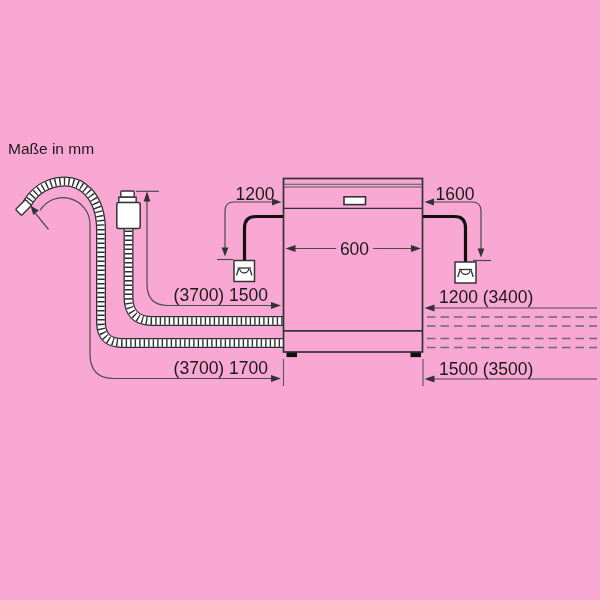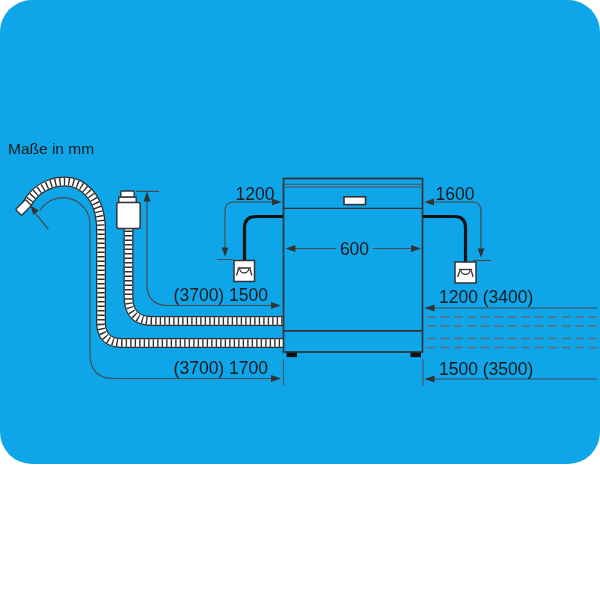--- a/index.html
+++ b/index.html
@@ -1,17 +1,17 @@
 <!DOCTYPE html>
 <html><head>
 <meta charset="utf-8">
 <style>
   html,body{margin:0;padding:0;background:#ffffff;}
-  .canvas{position:relative;width:600px;height:464px;background:#0ea5e9;overflow:hidden;
-          font-family:"Liberation Sans",sans-serif;border-radius:32px;}
+  .canvas{position:relative;width:600px;height:600px;background:#f9a8d4;overflow:hidden;
+          font-family:"Liberation Sans",sans-serif;}
   svg{display:block;}
   .t-title{font-size:15.5px;fill:#1a1a1a;}
   .t-dim{font-size:17.5px;fill:#1a1a1a;}
   .outline{stroke:#333333;fill:none;}
   .thin{stroke:#555555;stroke-width:1.1;fill:none;}
   .dim{stroke:#4a4a4a;stroke-width:1.2;fill:none;}
   .dim-fill{fill:#333333;stroke:none;}
   .cable{stroke:#111111;stroke-width:3.2;fill:none;stroke-linecap:butt;}
   .hose-out{stroke:#2f2f2f;stroke-width:10;fill:none;}
   .hose-in{stroke:#ffffff;stroke-width:7.4;fill:none;}

